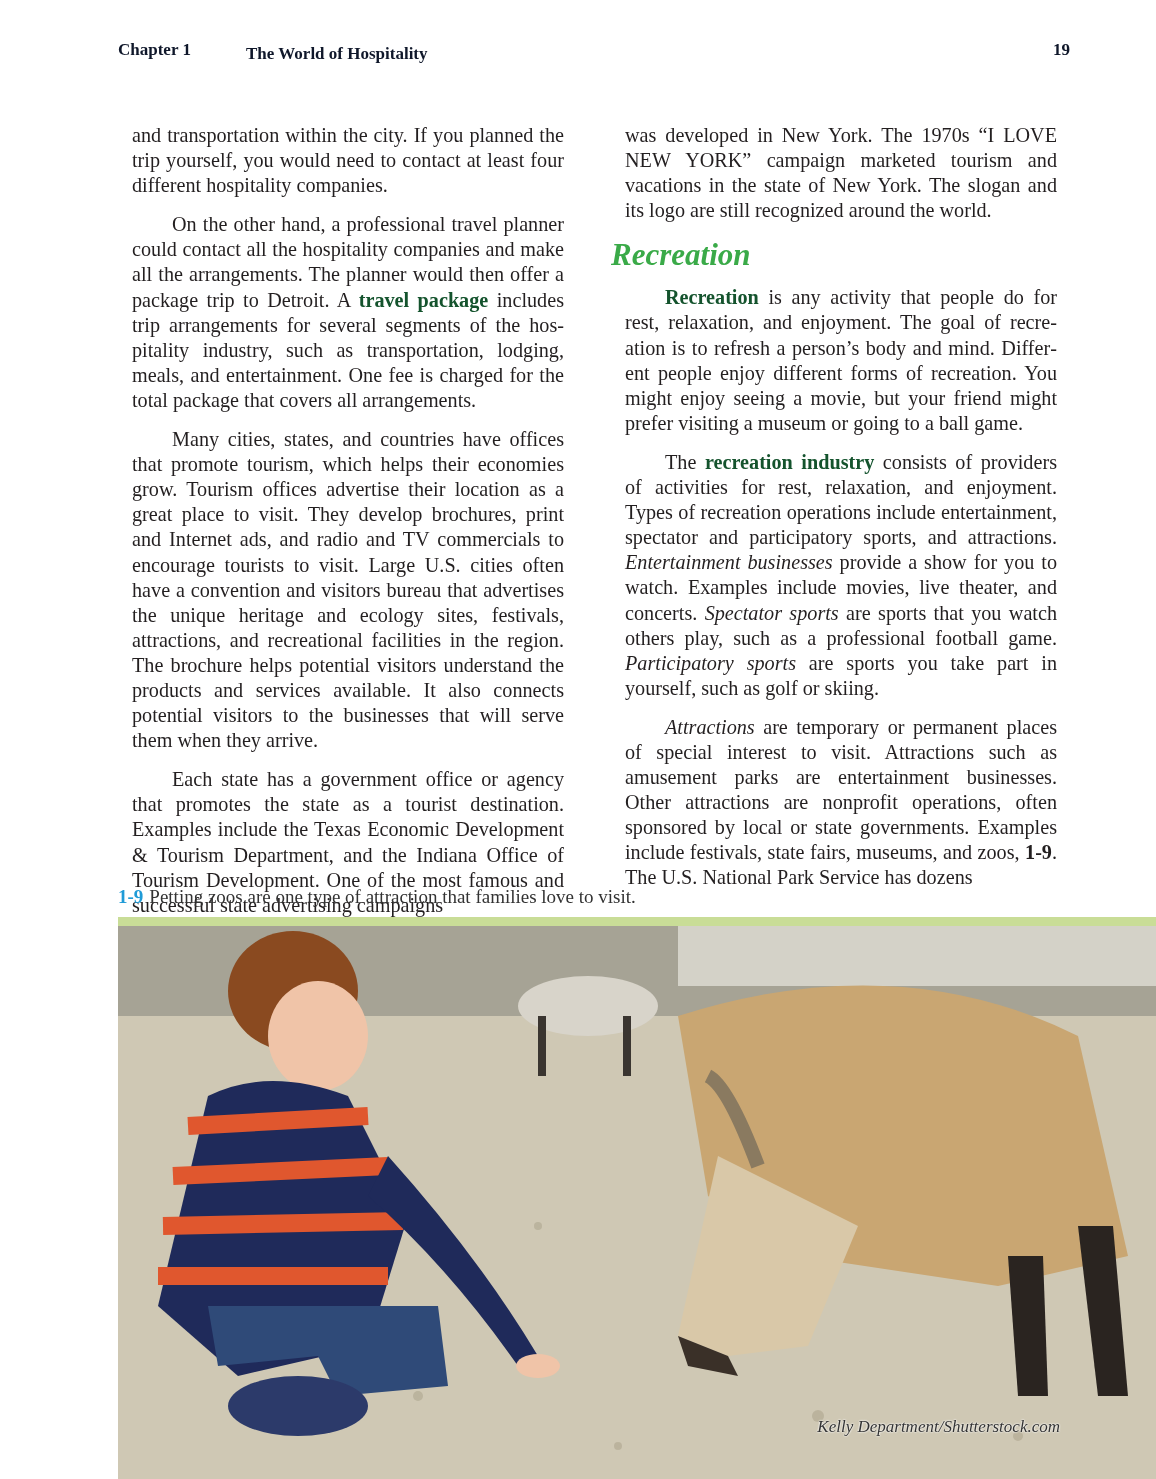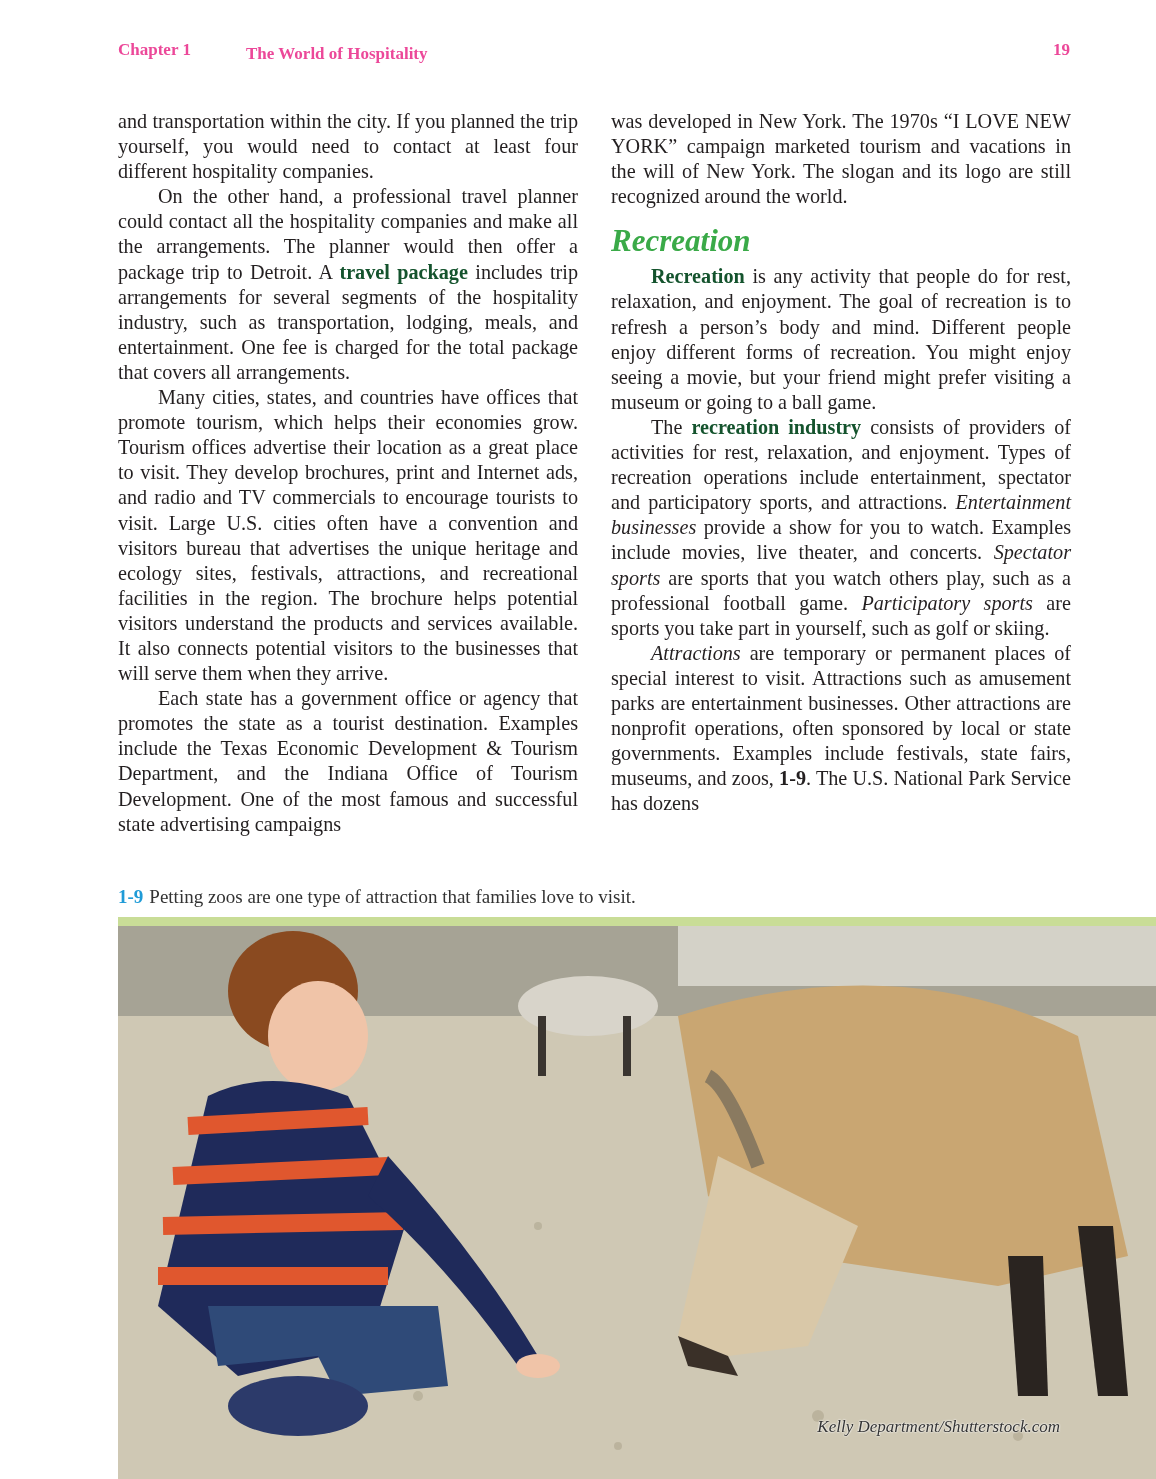--- a/index.html
+++ b/index.html
@@ -1,28 +1,28 @@
 <!DOCTYPE html>
 <html><head>
 <meta charset="utf-8">
 <style>
   html, body { margin: 0; padding: 0; background: #ffffff; }
   body { width: 1156px; height: 1479px; position: relative; overflow: hidden;
          font-family: "DejaVu Serif", "Liberation Serif", serif; color: #231f20; }
   .header { position: absolute; top: 40px; left: 118px; right: 86px; height: 28px;
-            font-family: "Liberation Serif", serif; font-weight: bold; font-size: 17px; color: #ec4899; }
+            font-family: "Liberation Serif", serif; font-weight: bold; font-size: 17px; color: #0f172a; }
   .header .chap { position: absolute; left: 0; top: 0; }
   .header .title { position: absolute; left: 128px; top: 4px; }
   .header .pnum { position: absolute; right: 0; top: 0; }
   .col { position: absolute; top: 109px; width: 460px;
          font-family: "Liberation Serif", serif; font-size: 20.2px; line-height: 25.1px;
          text-align: justify; hyphens: manual; }
   .col.left { left: 118px; }
   .col.right { left: 611px; }
-  .col p { margin: 0; }
+  .col p { margin: 14px; }
   .col p.ind { text-indent: 40px; }
   .term { color: #14532d; font-weight: bold; }
   .h2 { font-family: "Liberation Serif", serif; font-style: italic; font-weight: bold;
         color: #3aaa48; font-size: 31px; line-height: 32px; margin: 16px 0 7px 0; text-align: left; }
   .caption { position: absolute; top: 886px; left: 118px; font-family: Liberation Serif, serif;
              font-size: 19px; color: #333; }
   .caption .fig { color: #1f9bd7; font-weight: bold; margin-right: 6px; }
   .greenbar { position: absolute; top: 917px; left: 118px; width: 1038px; height: 9px; background: #c9dd97; }
   .photo { position: absolute; top: 926px; left: 118px; width: 1038px; height: 553px; overflow: hidden;
            background: linear-gradient(180deg, #8f9086 0%, #bdb8a8 20%, #d7d1c1 45%, #cdc6b2 70%, #bfb7a2 100%); }
@@ -40,21 +40,21 @@
 </div>
 
 <div class="col left">
   <p>and transportation within the city. If you planned the trip yourself, you would need to contact at least four different hospitality companies.</p>
   <p class="ind"><span>On the other hand, a professional travel planner could contact all the hospitality companies and make all the arrangements. The planner would then offer a package trip to Detroit. A </span><span class="term">travel package</span><span> includes trip arrangements for several segments of the hos­pitality industry, such as transportation, lodging, meals, and entertainment. One fee is charged for the total package that covers all arrangements.</span></p>
   <p class="ind">Many cities, states, and countries have offices that promote tourism, which helps their econo­mies grow. Tourism offices advertise their location as a great place to visit. They develop brochures, print and Internet ads, and radio and TV commer­cials to encourage tourists to visit. Large U.S. cities often have a convention and visitors bureau that advertises the unique heritage and ecology sites, festivals, attractions, and recreational facilities in the region. The brochure helps potential visitors understand the products and services available. It also connects potential visitors to the businesses that will serve them when they arrive.</p>
   <p class="ind">Each state has a government office or agency that promotes the state as a tourist destination. Examples include the Texas Economic Develop­ment &amp; Tourism Department, and the Indiana Office of Tourism Development. One of the most famous and successful state advertising campaigns</p>
 </div>
 
 <div class="col right">
-  <p>was developed in New York. The 1970s “I LOVE NEW YORK” campaign marketed tourism and vacations in the will of New York. The slogan and its logo are still recognized around the world.</p>
+  <p>was developed in New York. The 1970s “I LOVE NEW YORK” campaign marketed tourism and vacations in the state of New York. The slogan and its logo are still recognized around the world.</p>
   <div class="h2">Recreation</div>
   <p class="ind"><span class="term">Recreation</span><span> is any activity that people do for rest, relaxation, and enjoyment. The goal of recre­ation is to refresh a person’s body and mind. Differ­ent people enjoy different forms of recreation. You might enjoy seeing a movie, but your friend might prefer visiting a museum or going to a ball game.</span></p>
   <p class="ind"><span>The </span><span class="term">recreation industry</span><span> consists of providers of activities for rest, relaxation, and enjoyment. Types of recreation operations include entertain­ment, spectator and participatory sports, and attractions. </span><i>Entertainment businesses</i><span> provide a show for you to watch. Examples include mov­ies, live theater, and concerts. </span><i>Spectator sports</i><span> are sports that you watch others play, such as a profes­sional football game. </span><i>Participatory sports</i><span> are sports you take part in yourself, such as golf or skiing.</span></p>
   <p class="ind"><i>Attractions</i><span> are temporary or permanent places of special interest to visit. Attractions such as amusement parks are entertainment businesses. Other attractions are nonprofit operations, often sponsored by local or state governments. Exam­ples include festivals, state fairs, museums, and zoos, </span><b>1-9</b><span>. The U.S. National Park Service has dozens</span></p>
 </div>
 
 <div class="caption">
   <span class="fig">1-9</span><span>Petting zoos are one type of attraction that families love to visit.</span>
 </div>
 <div class="greenbar"></div>

